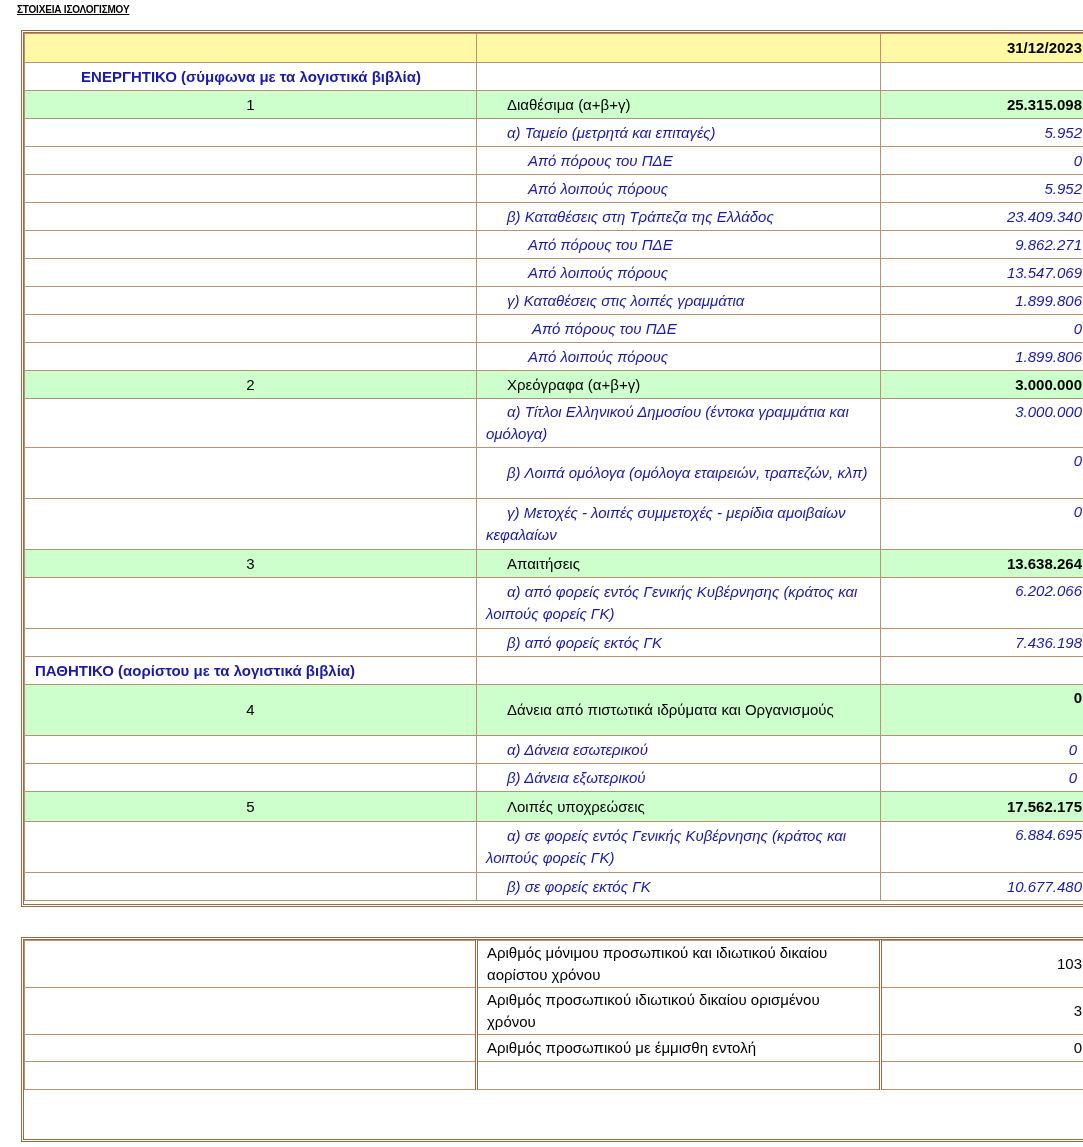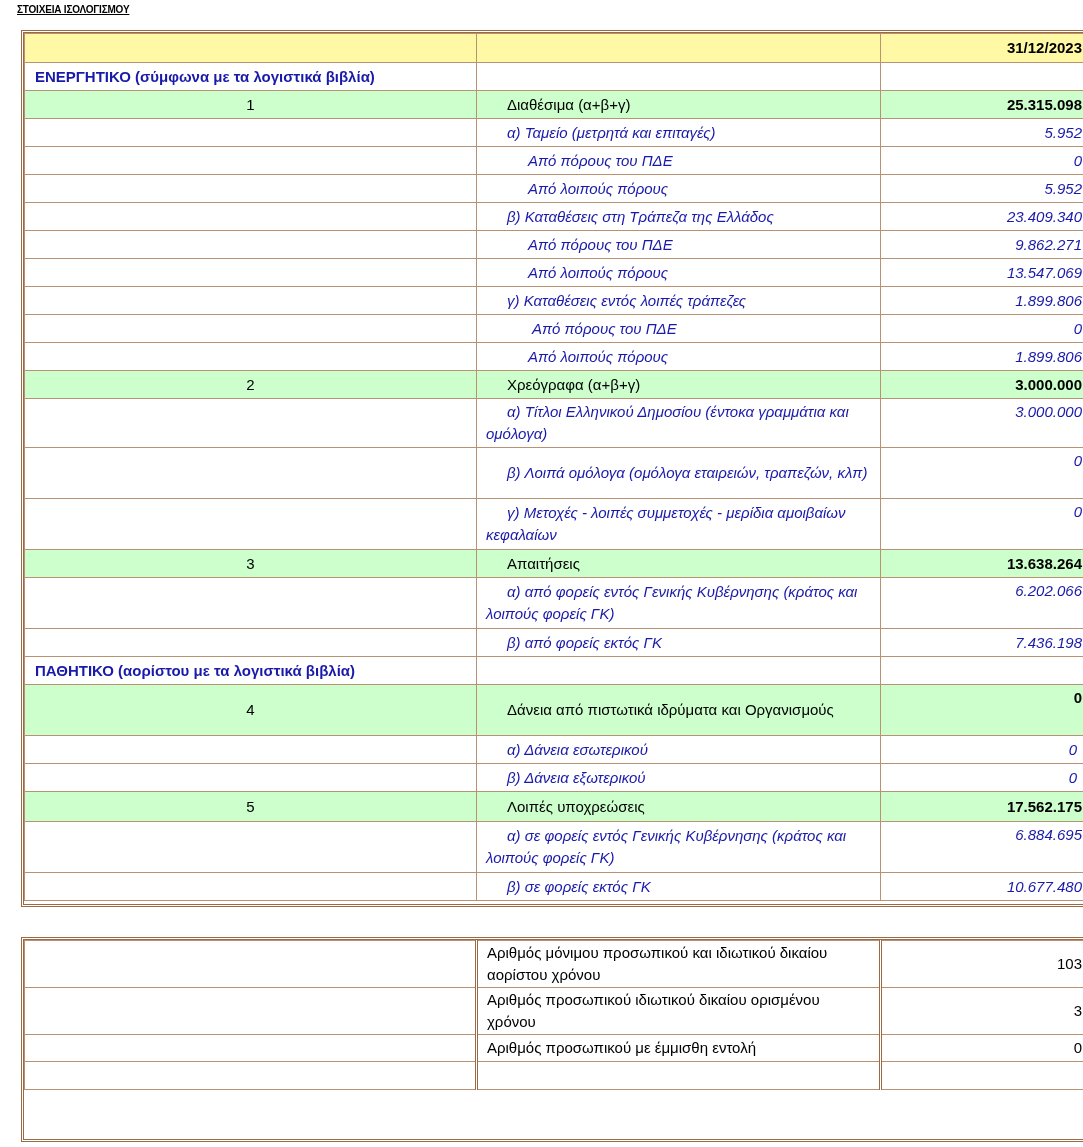--- a/index.html
+++ b/index.html
@@ -63,21 +63,21 @@
         <col class="c2">
         <col class="c3">
       </colgroup>
     <tbody>
         <tr class="yellow" style="height:29px;">
       <td></td>
       <td></td>
       <td class="num bold">31/12/2023</td>
     </tr>
     <tr style="height:28px;">
-      <td class="sectionhead" style="padding-left:10px;">ΕΝΕΡΓΗΤΙΚΟ (σύμφωνα με τα λογιστικά βιβλία)</td>
+      <td class="sectionhead" style="padding-left:10px;text-align:center;">ΕΝΕΡΓΗΤΙΚΟ (σύμφωνα με τα λογιστικά βιβλία)</td>
       <td></td>
       <td></td>
     </tr>
 
     <tr class="green" style="height:28px;">
       <td class="center">1</td>
       <td class="ind1">Διαθέσιμα (α+β+γ)</td>
       <td class="num bold">25.315.098</td>
     </tr>
     <tr style="height:28px;">
@@ -105,21 +105,21 @@
       <td class="ind2 blue ital">Από πόρους του ΠΔΕ</td>
       <td class="num blue ital">9.862.271</td>
     </tr>
     <tr style="height:28px;">
       <td></td>
       <td class="ind2 blue ital">Από λοιπούς πόρους</td>
       <td class="num blue ital">13.547.069</td>
     </tr>
     <tr style="height:28px;">
       <td></td>
-      <td class="ind1 blue ital">γ) Καταθέσεις εντός λοιπές τράπεζες</td>
+      <td class="ind1 blue ital">γ) Καταθέσεις στις λοιπές γραμμάτια</td>
       <td class="num blue ital">1.899.806</td>
     </tr>
     <tr style="height:28px;">
       <td></td>
       <td class="ind2b blue ital">Από πόρους του ΠΔΕ</td>
       <td class="num blue ital">0</td>
     </tr>
     <tr style="height:28px;">
       <td></td>
       <td class="ind2 blue ital">Από λοιπούς πόρους</td>

